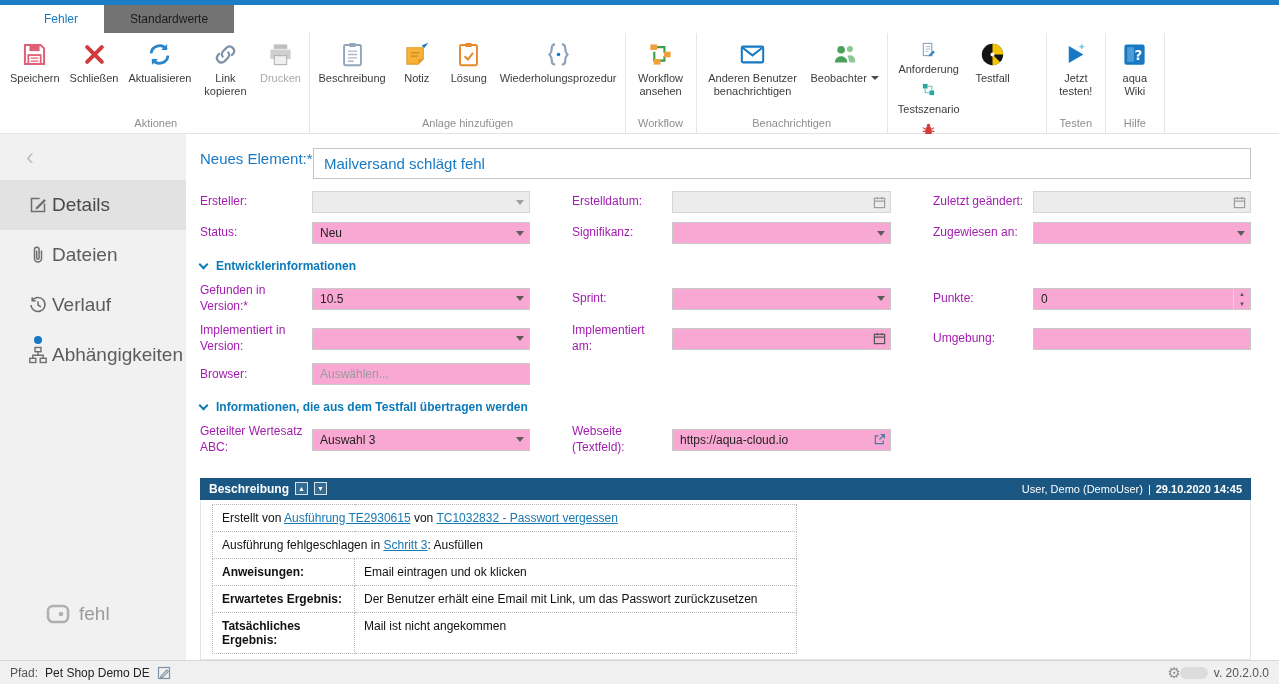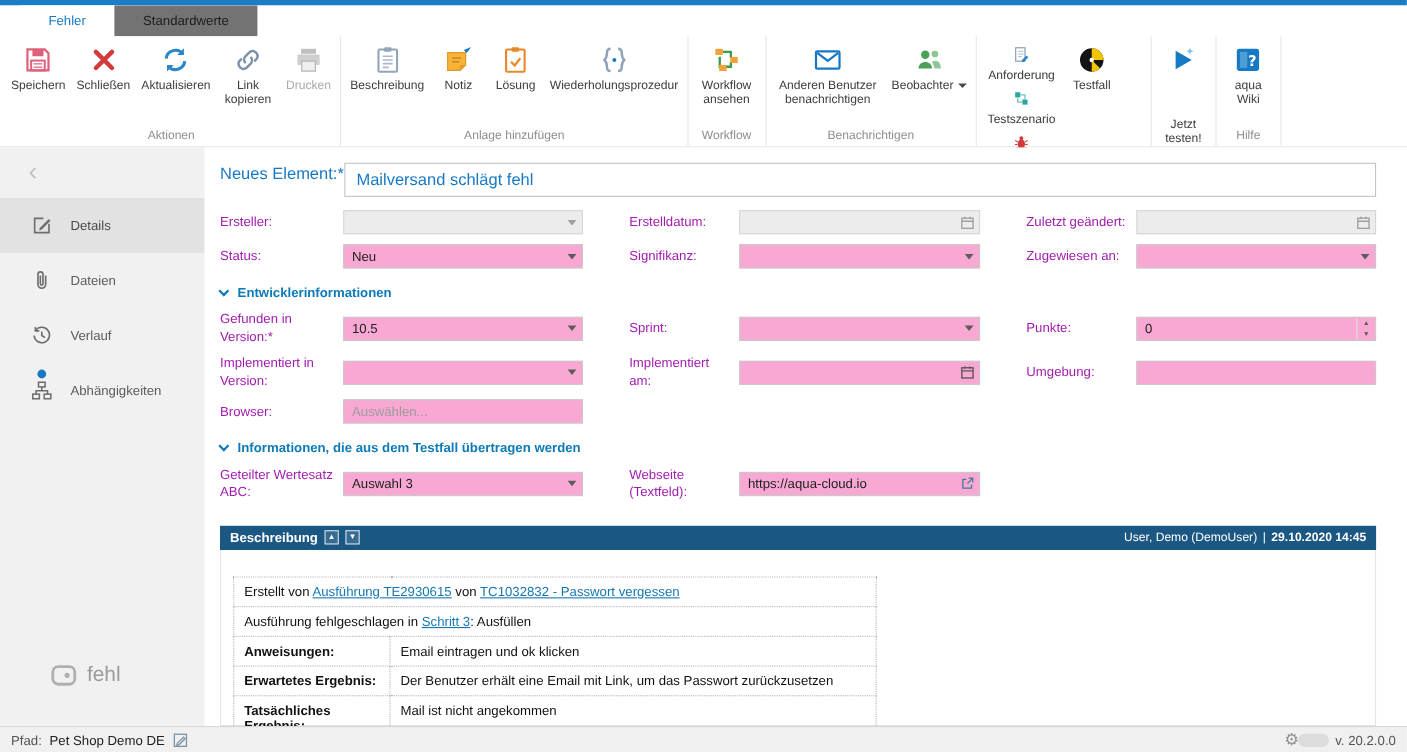--- a/index.html
+++ b/index.html
@@ -24,21 +24,21 @@
   .lblrow{display:flex;align-items:center;gap:4px;}
   .ddcaret{width:0;height:0;border-left:4px solid transparent;border-right:4px solid transparent;border-top:4px solid #4b4b4b;display:inline-block;}
   .rstack{display:flex;flex-direction:column;gap:3px;padding:6px 2px 0 2px;}
   .rbtn-sm{display:flex;align-items:center;gap:6px;font-size:11px;color:#3c3c3c;padding:2px 5px;cursor:pointer;white-space:nowrap;border-radius:2px;flex-direction:column;}
   .sicon{width:15px;height:15px;display:inline-flex;flex:none;}
   .sicon svg{width:15px;height:15px;}
   
   .bodyrow{flex:1;display:flex;min-height:0;}
   .sidebar{width:186px;background:#f1f1f1;display:flex;flex-direction:column;flex:none;}
   .back{height:46px;display:flex;align-items:center;padding-left:26px;color:#c2c2c2;font-size:24px;cursor:pointer;line-height:1;}
-  .nav-item{height:50px;display:flex;align-items:center;gap:16px;padding-left:28px;font-size:12px;color:#5c5c5c;cursor:pointer;}
+  .nav-item{height:50px;display:flex;align-items:center;gap:4px;padding-left:28px;font-size:19px;color:#5c5c5c;cursor:pointer;}
   .nav-item.active{background:#e2e2e2;color:#4a4a4a;}
   .nav-icon{width:20px;height:20px;position:relative;flex:none;}
   .nav-icon svg{width:20px;height:20px;}
   .badge-dot{position:absolute;top:-9px;left:6px;width:8px;height:8px;border-radius:50%;background:#1779c4;}
   .sb-spacer{flex:1;}
   .logo-row{display:flex;align-items:center;gap:9px;padding:0 0 34px 46px;color:#9b9b9b;font-size:19px;}
   .logo-row svg{width:24px;height:24px;}
   
   .content{flex:1;background:#fff;padding:14px 28px 0 14px;overflow:hidden;}
   .title-row{display:flex;}
@@ -62,21 +62,21 @@
   .chev{width:7px;height:7px;border-left:2px solid #0d7ab8;border-bottom:2px solid #0d7ab8;transform:rotate(-45deg);margin-top:-4px;flex:none;}
   .section-title{font-size:12px;font-weight:bold;color:#0d7ab8;}
   
   .desc{margin-top:22px;}
   .desc-hdr{height:22px;background:#1b5783;color:#fff;display:flex;align-items:center;padding:0 9px;font-size:12px;}
   .desc-title{font-weight:bold;}
   .hic{width:13px;height:13px;border:1px solid rgba(255,255,255,.8);margin-left:6px;display:flex;align-items:center;justify-content:center;font-size:7px;color:#fff;background:rgba(255,255,255,.12);cursor:pointer;}
   .hic:first-of-type{margin-left:8px;}
   .desc-meta{margin-left:auto;font-size:11px;display:flex;gap:5px;align-items:center;}
   .desc-meta .ts{font-weight:bold;}
-  .desc-body{background:#fff;border:1px solid #e4e4e4;border-top:none;padding:24px 11px;height:160px;}
+  .desc-body{background:#fff;border:1px solid #e4e4e4;border-top:none;padding:4px 11px;height:160px;}
   table.dtable{width:585px;border-collapse:collapse;font-size:12px;}
   .dtable td{border:1px dotted #b5b5b5;padding:6px 9px;vertical-align:top;color:#111;}
   .dtable td.lbl{font-weight:bold;width:142px;}
   a.dlink{color:#1778b0;text-decoration:underline;cursor:pointer;}
   
   .statusbar{height:24px;background:#f0f0f0;border-top:1px solid #d8d8d8;display:flex;align-items:center;padding:0 10px;font-size:12px;color:#555;gap:7px;flex:none;}
   .sb-path-value{color:#222;}
   .sb-edit svg{width:14px;height:14px;display:block;}
   .sb-right{margin-left:auto;display:flex;align-items:center;gap:6px;}
   .gear{font-size:15px;color:#8f8f8f;cursor:pointer;line-height:1;z-index:1;}
@@ -295,21 +295,21 @@
 
     <div class="rgroup">
       <div class="rgroup-btns">
         <div class="rbtn">
           <span class="ricon">
               <svg viewBox="0 0 24 24">
                 <path d="M6 4.5l13 7.5-13 7.5z" fill="#1779c4"></path>
                 <path d="M17.5 2.2l.9 2 2.1.8-2.1.8-.9 2-.8-2-2.1-.8 2.1-.8z" fill="#7cc4e8"></path>
               </svg>
             </span>
-          <span class="rlabel" style="max-width:42px;margin-top:35px;">Jetzt testen!</span>
+          <span class="rlabel" style="max-width:42px;">Jetzt testen!</span>
         </div>
       </div>
       <div class="rgroup-label">Testen</div>
     </div>
 
     <div class="rgroup">
       <div class="rgroup-btns">
         <div class="rbtn">
           <span class="ricon">
               <svg viewBox="0 0 24 24">

